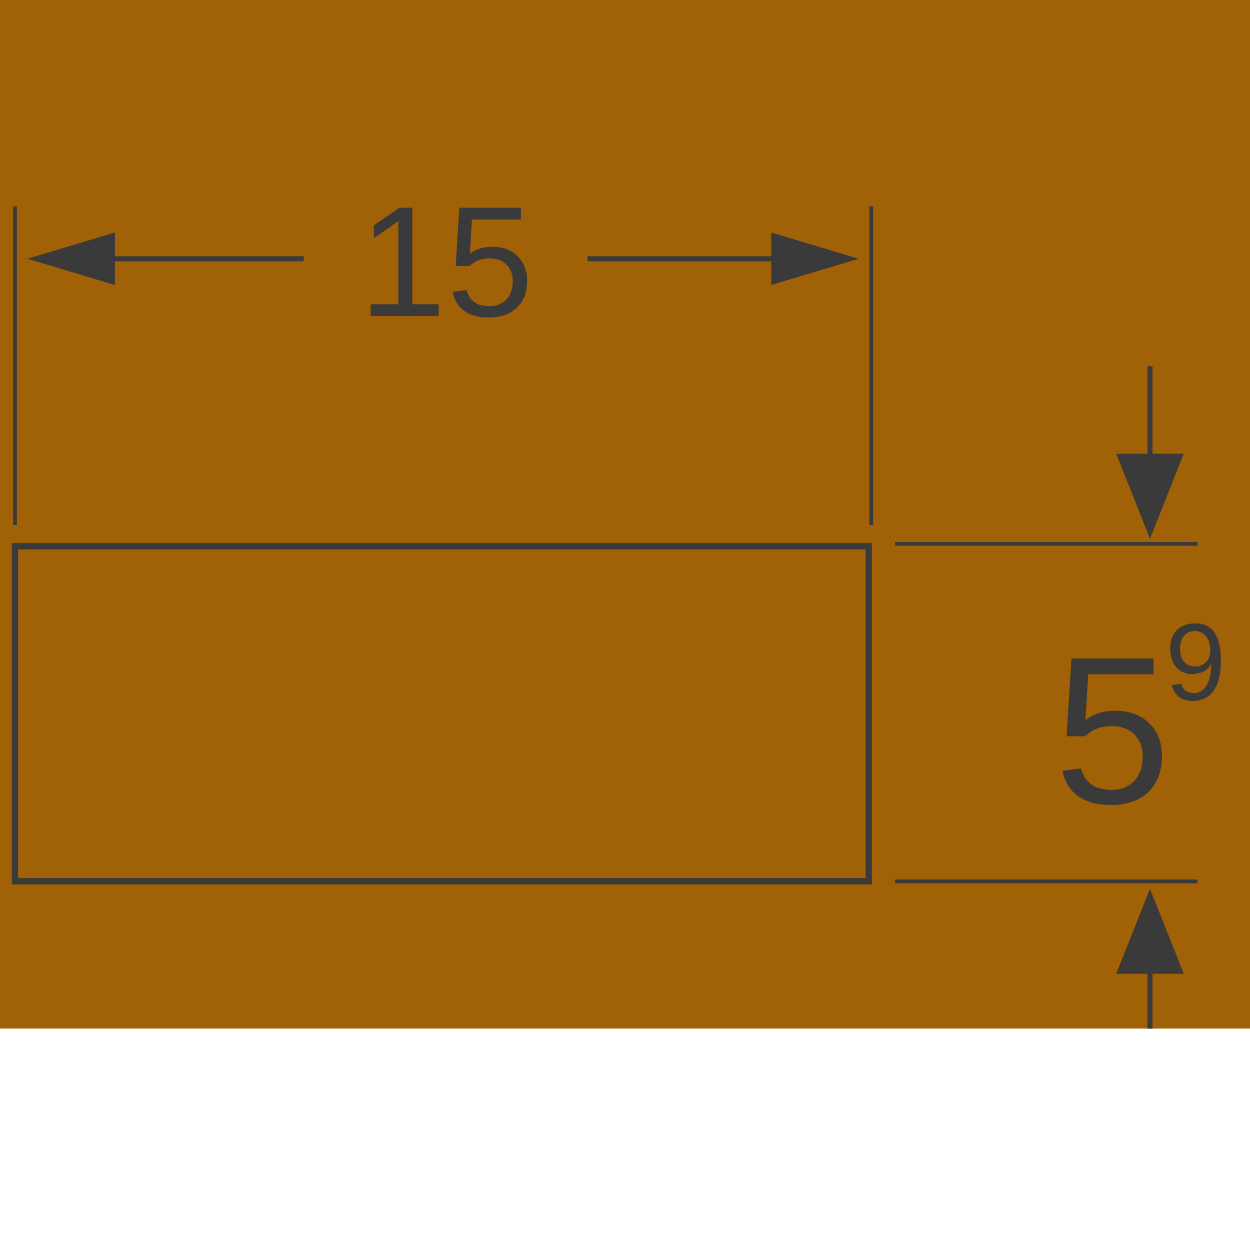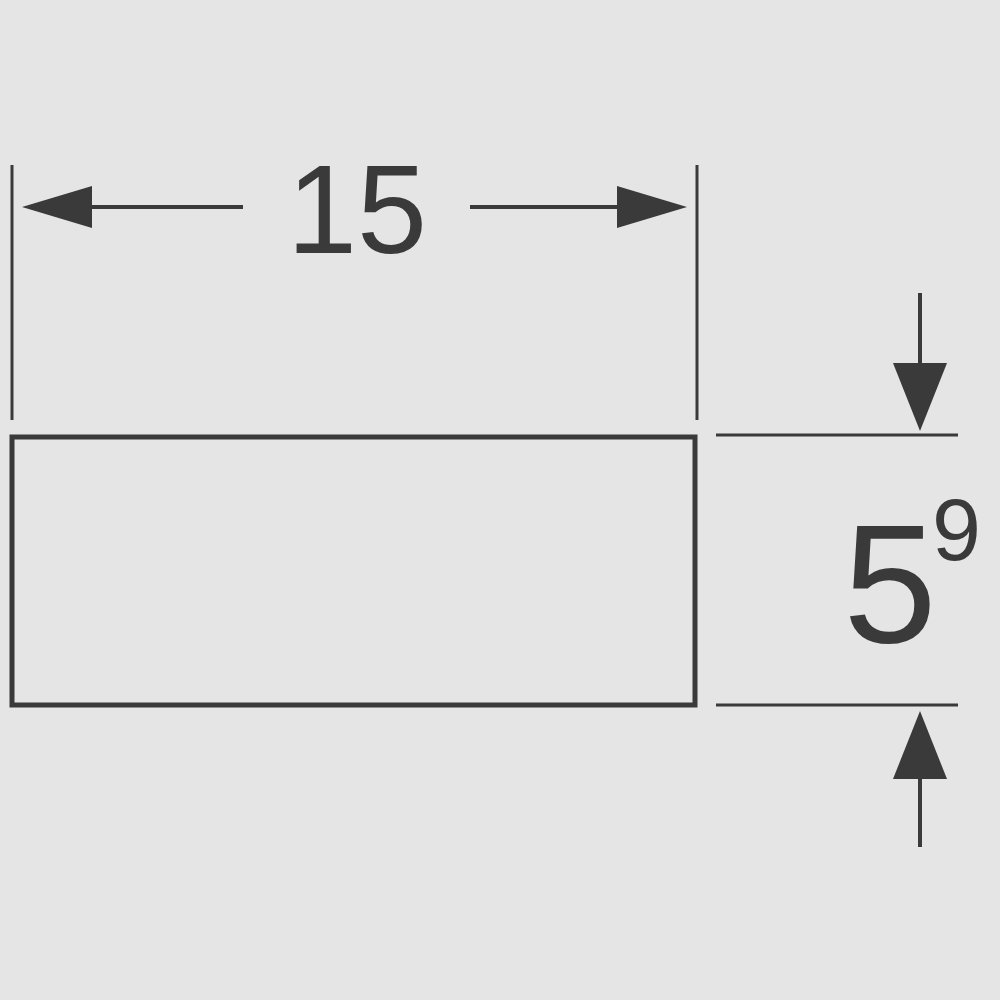--- a/index.html
+++ b/index.html
@@ -4,22 +4,22 @@
   <style>
     html, body {
       margin: 0;
       padding: 0;
       background: #ffffff;
       font-family: "Liberation Sans", sans-serif;
     }
     .canvas {
       position: relative;
       width: 1000px;
-      height: 1000px;
-      background: #e5e5e5;
+      height: 823px;
+      background: #a16207;
       overflow: hidden;
       text-decoration: underline;
     }
     svg text {
       font-family: "Liberation Sans", "DejaVu Sans", sans-serif;
     }
   </style>
 </head>
 <body>
 

